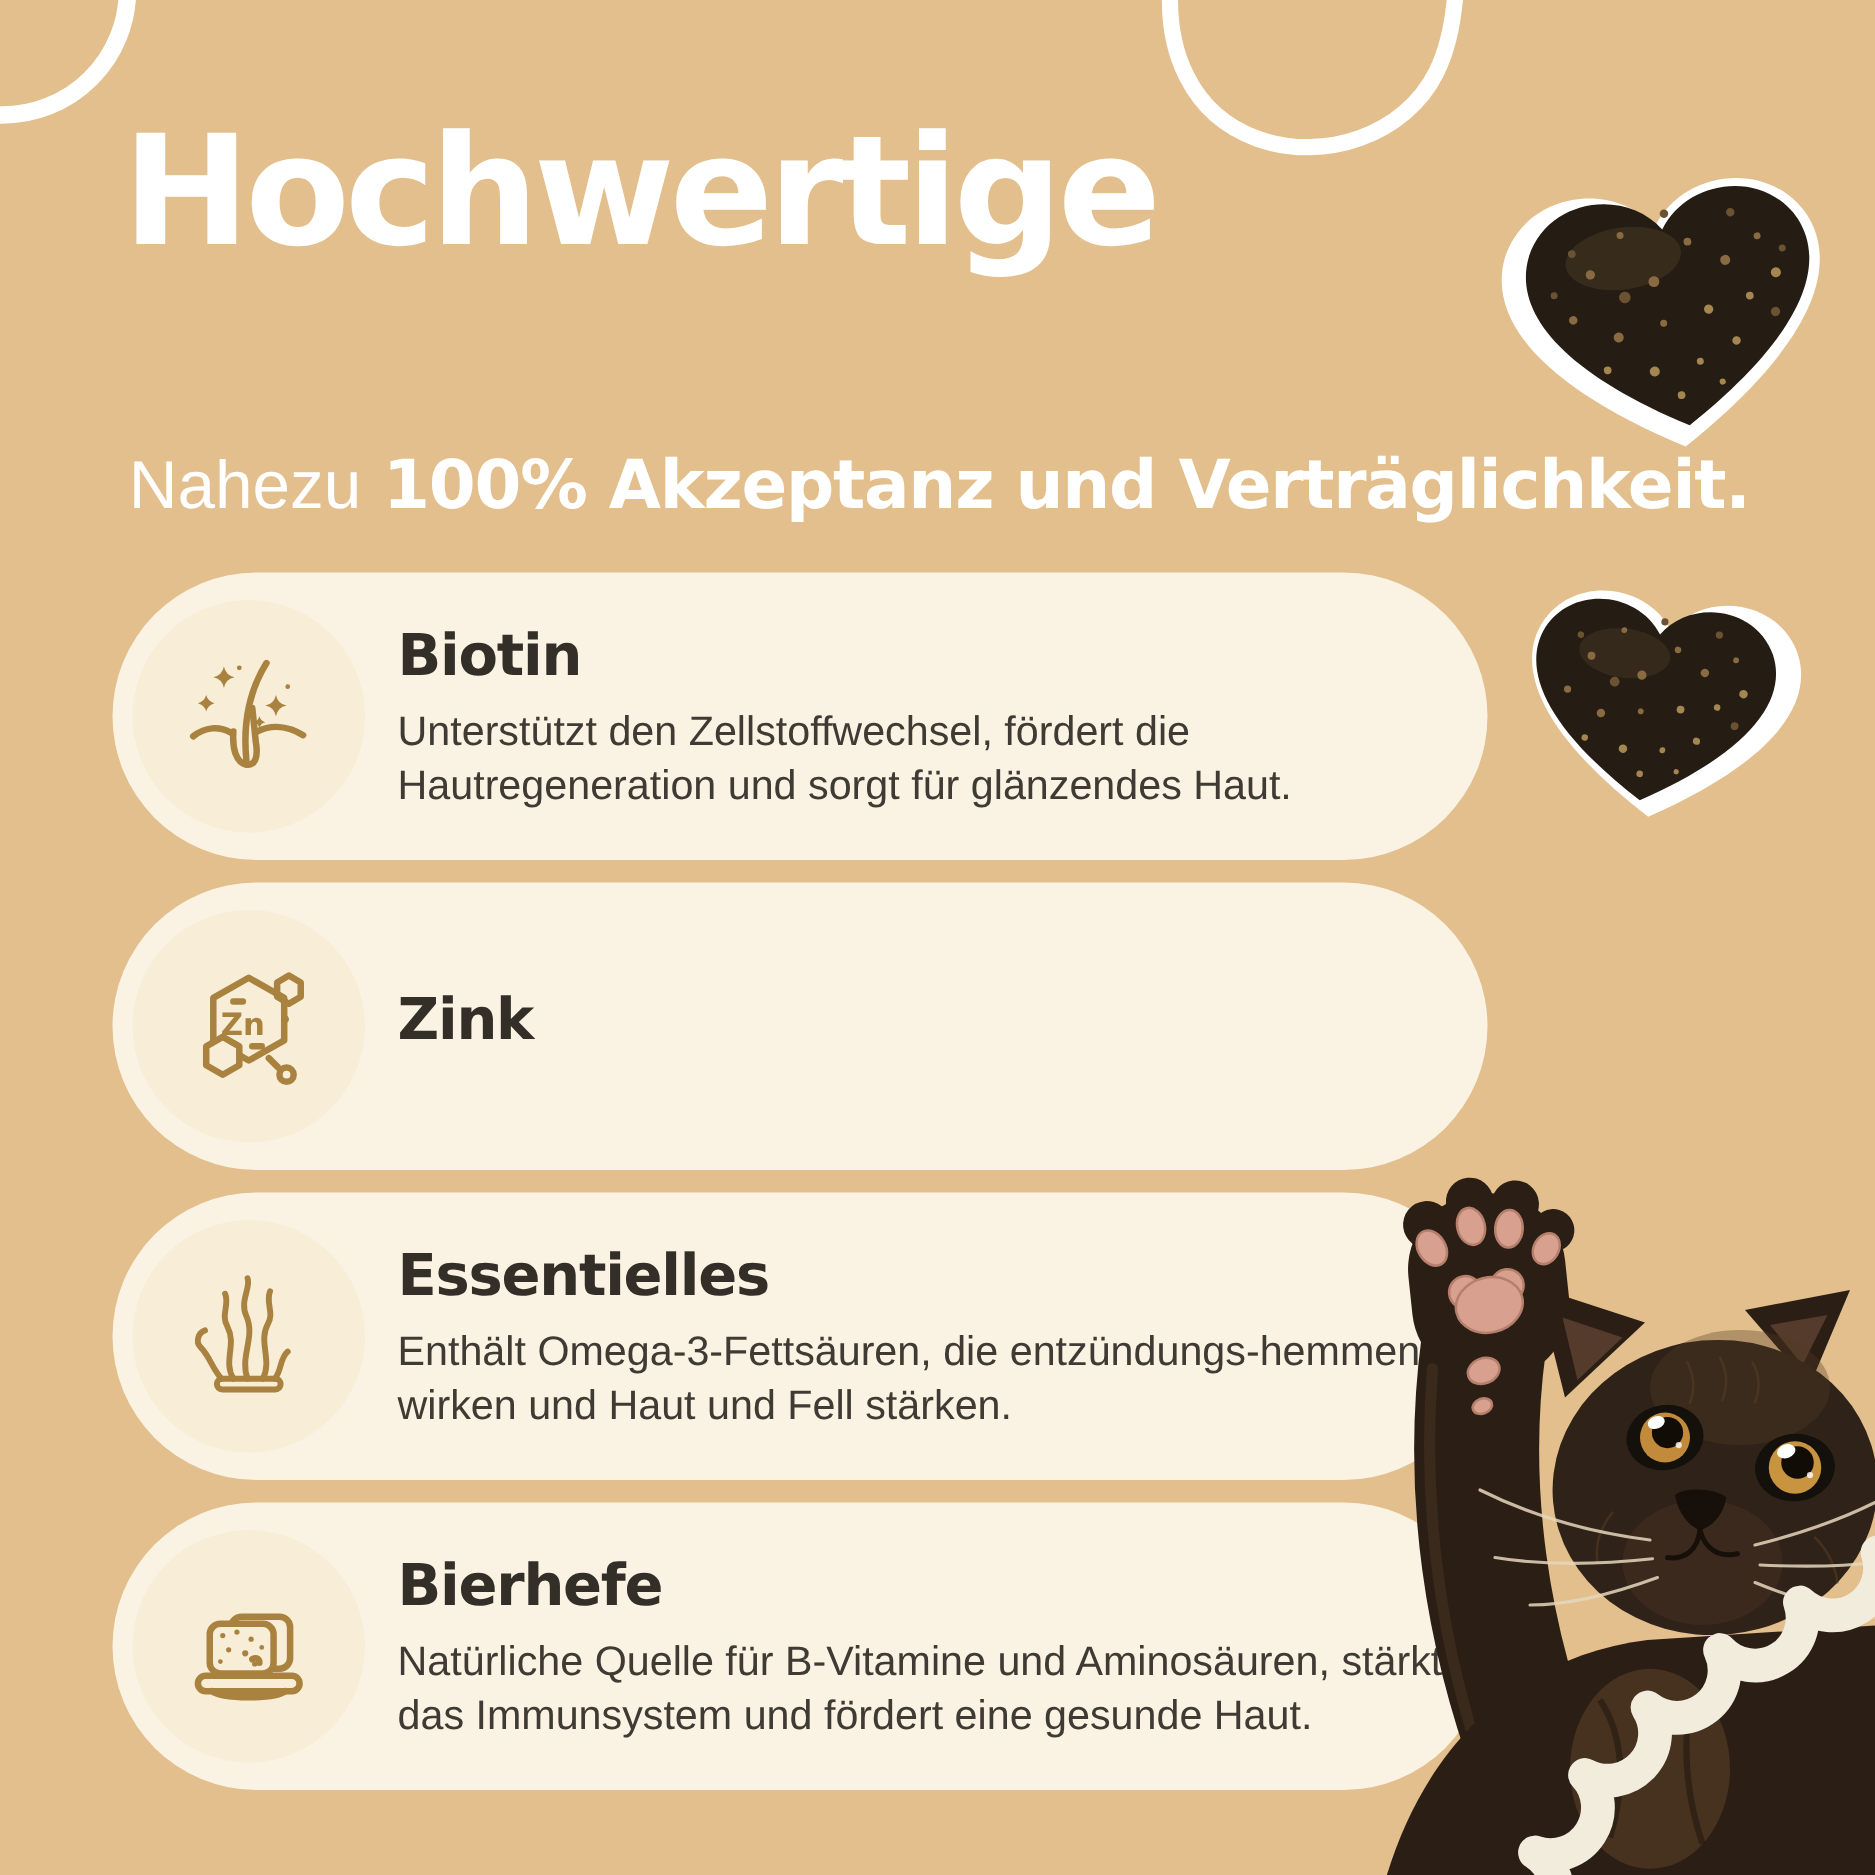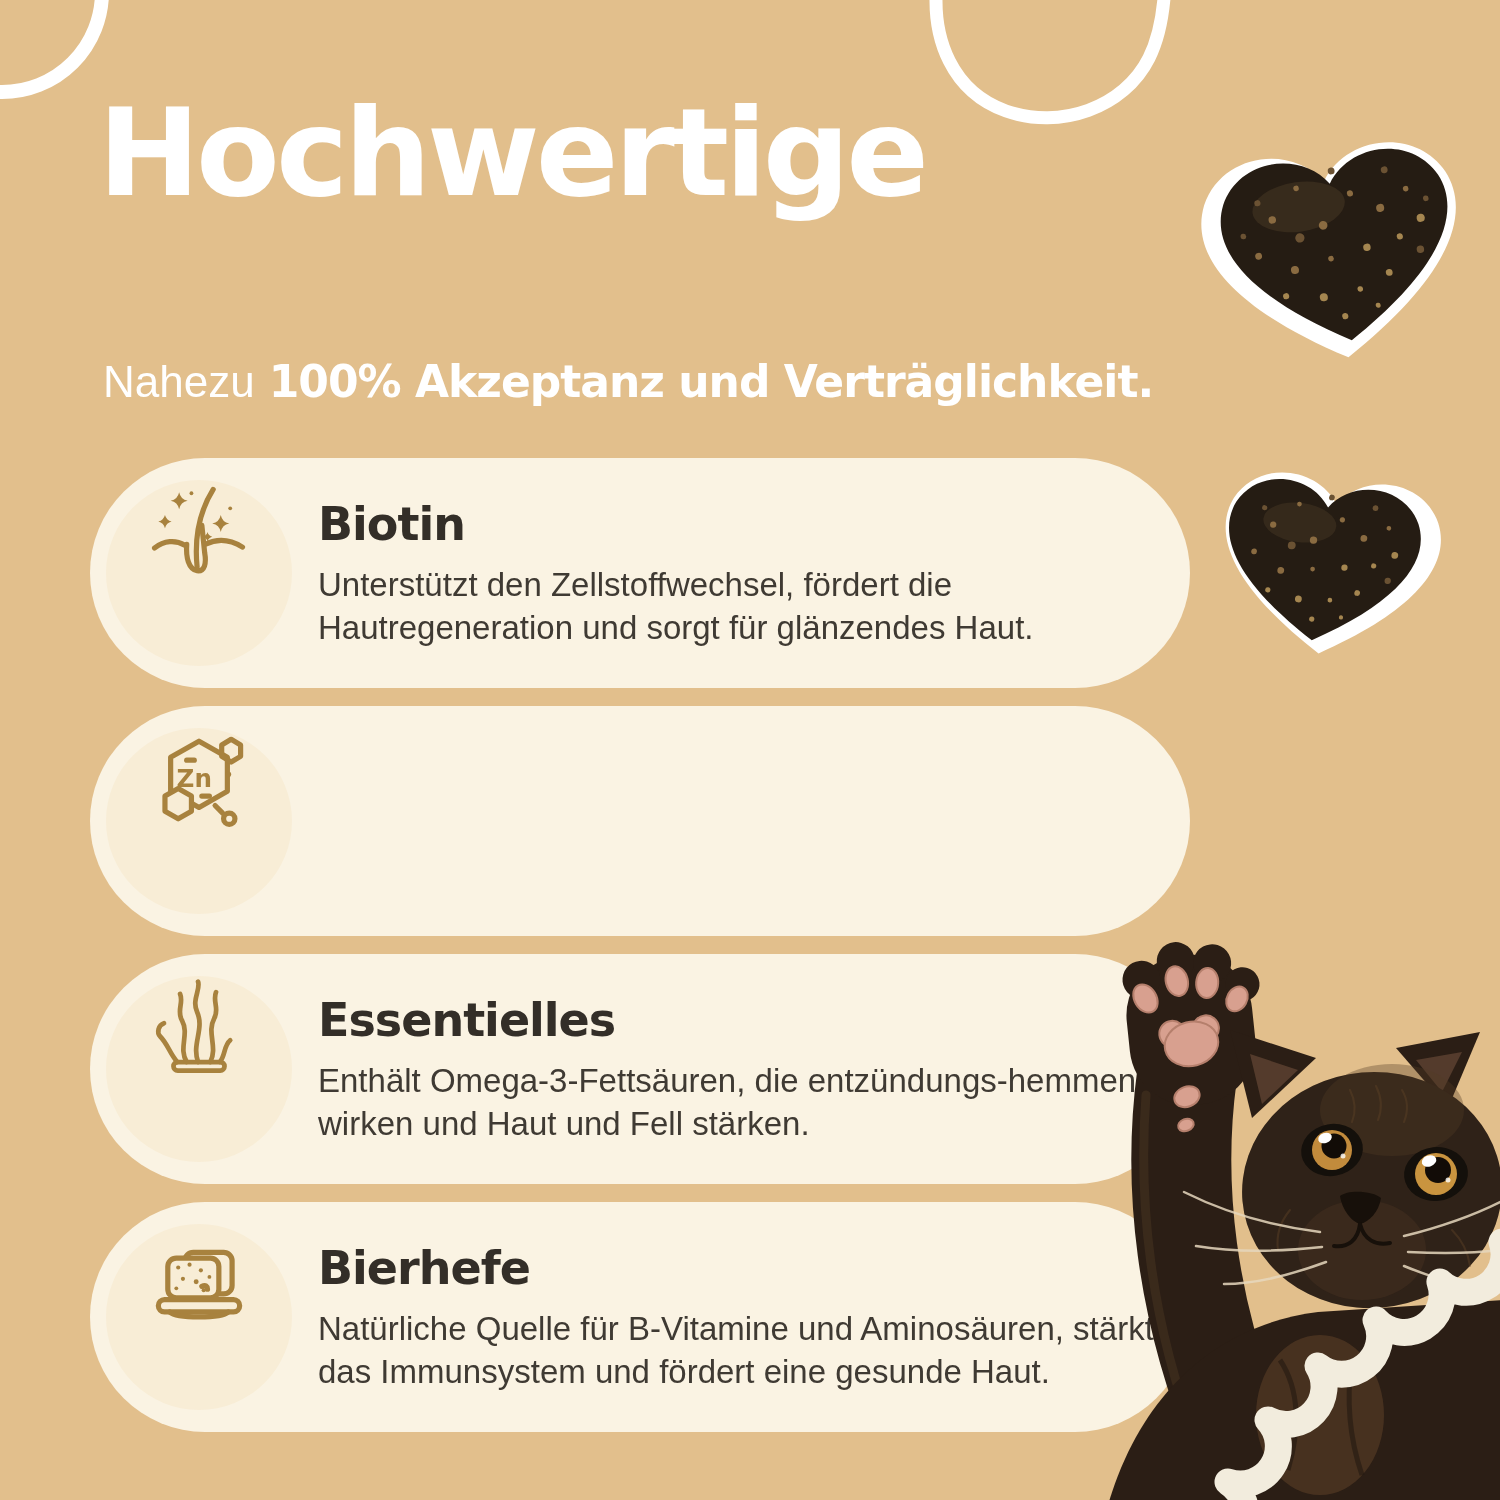--- a/index.html
+++ b/index.html
@@ -13,35 +13,35 @@
   .decor-layer{z-index:1;}
   .content-layer{position:absolute;inset:0;z-index:2;text-decoration:underline;}
   .cat-layer{z-index:3;}
 
   .heading{
     position:absolute;left:98px;top:88px;
     font-family:"DejaVu Sans",sans-serif;font-weight:800;
     font-size:122px;line-height:1.07;letter-spacing:-4px;color:#FFFFFF;
   }
   .subtitle{
-    position:absolute;left:103px;top:356px;color:#FFFFFF;font-size:44px;
+    position:absolute;left:103px;top:356px;color:#FFFFFF;font-size:54px;
     white-space:nowrap;
   }
   .subtitle .light{font-family:"Liberation Sans",sans-serif;font-weight:400;margin-right:.32em;}
   .subtitle .strong{font-family:"DejaVu Sans",sans-serif;font-weight:800;letter-spacing:-1px;}
 
   .cards{position:absolute;left:90px;top:458px;width:1100px;}
   .card{
     height:230px;border-radius:115px;background:#FAF3E3;
     display:flex;align-items:center;margin-bottom:18px;
   }
   .icon-circle{
     flex:0 0 auto;width:186px;height:186px;border-radius:50%;
     background:#F8EDD6;margin-left:16px;
-    display:flex;justify-content:center;
+    display:flex;align-items:center;justify-content:center;
   }
   .card-text{margin-left:26px;width:850px;}
   .card-title{
     font-family:"DejaVu Sans",sans-serif;font-weight:800;
     font-size:46px;color:#332E28;margin:0 0 13px 0;letter-spacing:-1px;
   }
   .card-desc{
     font-size:33px;line-height:1.3;color:#3F3A33;margin:0;
   }
   .ing-icon{display:block;}
@@ -179,20 +179,21 @@
             <polygon points="33,64 47,72 47,88 33,96 19,88 19,72" fill="#F8EDD6"></polygon>
             <path d="M 42,34 L 50,34"></path>
             <path d="M 58,72 L 66,72"></path>
             <path d="M 72,82 L 80,90"></path>
             <circle cx="87" cy="96" r="6"></circle>
             <circle cx="86" cy="49" r="3" fill="#A8823E" stroke="none"></circle>
             <text x="50" y="62" text-anchor="middle" font-family="DejaVu Sans, sans-serif" font-size="26" font-weight="bold" fill="#A8823E" stroke="none">Zn</text>
           </svg>
         </div>
         <div class="card-text">
+          <p class="card-title">Zink</p>
         </div>
       </div>
 
       <div class="card">
         <div class="icon-circle">
           <svg class="ing-icon" width="104" height="104" viewBox="0 0 110 110" fill="none" stroke="#A8823E" stroke-width="5" stroke-linecap="round" stroke-linejoin="round">
             <path d="M 54,91 C 47,72 61,56 53,38 C 47,25 57,14 54,6"></path>
             <path d="M 42,91 C 33,76 45,62 37,47 C 31,37 39,28 35,19"></path>
             <path d="M 67,91 C 75,75 63,60 71,45 C 77,35 69,27 73,17"></path>
             <path d="M 32,91 C 24,82 22,72 14,64 C 10,60 12,52 18,50"></path>

